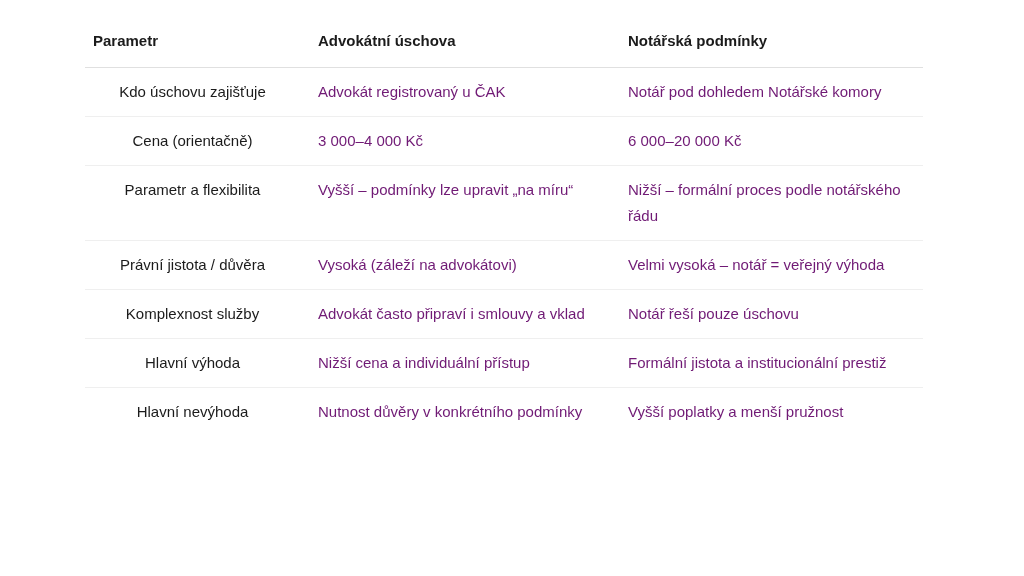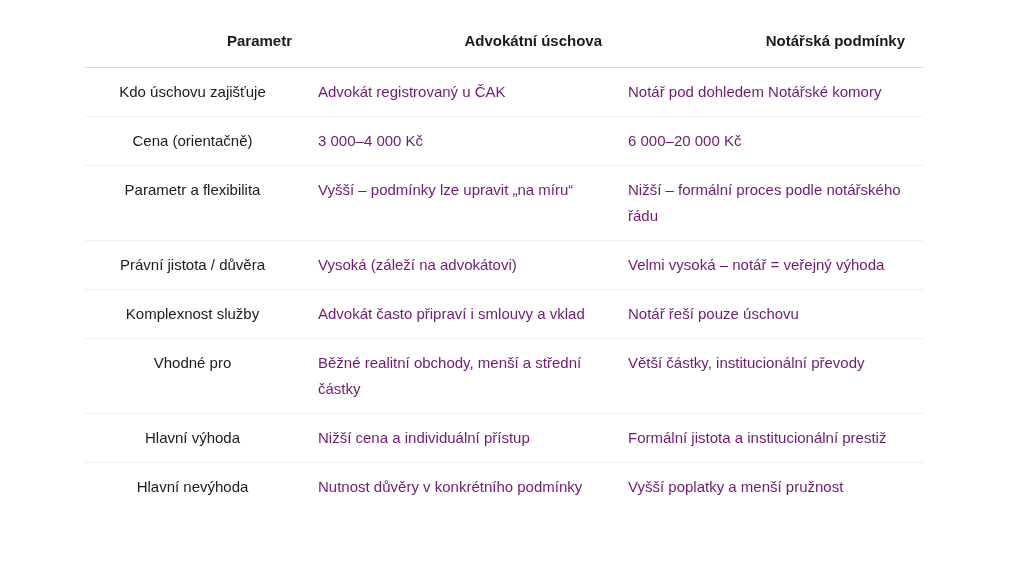--- a/index.html
+++ b/index.html
@@ -22,21 +22,21 @@
   }
   table.compare {
     border-collapse: collapse;
     table-layout: fixed;
     width: 100%;
   }
   col.c1 { width: 225px; }
   col.c2 { width: 310px; }
   col.c3 { width: 303px; }
   th {
-    text-align: right;
+    text-align: left;
     font-size: 15px;
     font-weight: 700;
     color: #1b1b1b;
     line-height: 26px;
     padding: 0 18px 13px 8px;
     border-bottom: 1px solid #e0e0e0;
     vertical-align: bottom;
   }
   td {
     font-size: 15px;
@@ -92,25 +92,20 @@
         <td class="param">Právní jistota / důvěra</td>
         <td>Vysoká (záleží na advokátovi)</td>
         <td>Velmi vysoká – notář = veřejný výhoda</td>
       </tr>
       <tr>
         <td class="param">Komplexnost služby</td>
         <td>Advokát často připraví i smlouvy a vklad</td>
         <td>Notář řeší pouze úschovu</td>
       </tr>
       <tr>
-        <td class="param">Vhodné pro</td>
-        <td>Běžné realitní obchody, menší a střední částky</td>
-        <td>Větší částky, institucionální převody</td>
-      </tr>
-      <tr>
         <td class="param">Hlavní výhoda</td>
         <td>Nižší cena a individuální přístup</td>
         <td>Formální jistota a institucionální prestiž</td>
       </tr>
       <tr>
         <td class="param">Hlavní nevýhoda</td>
         <td>Nutnost důvěry v konkrétního podmínky</td>
         <td>Vyšší poplatky a menší pružnost</td>
       </tr>
     </tbody>

